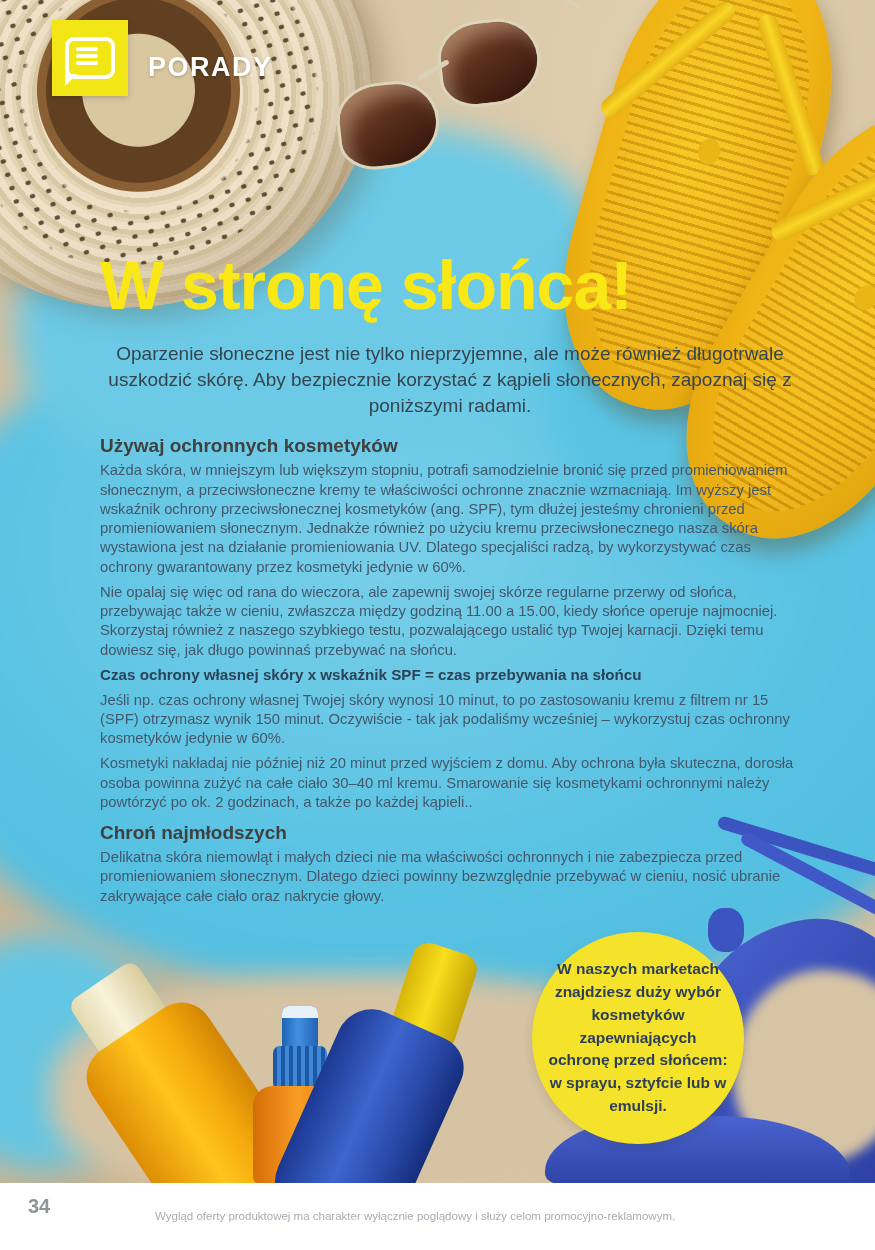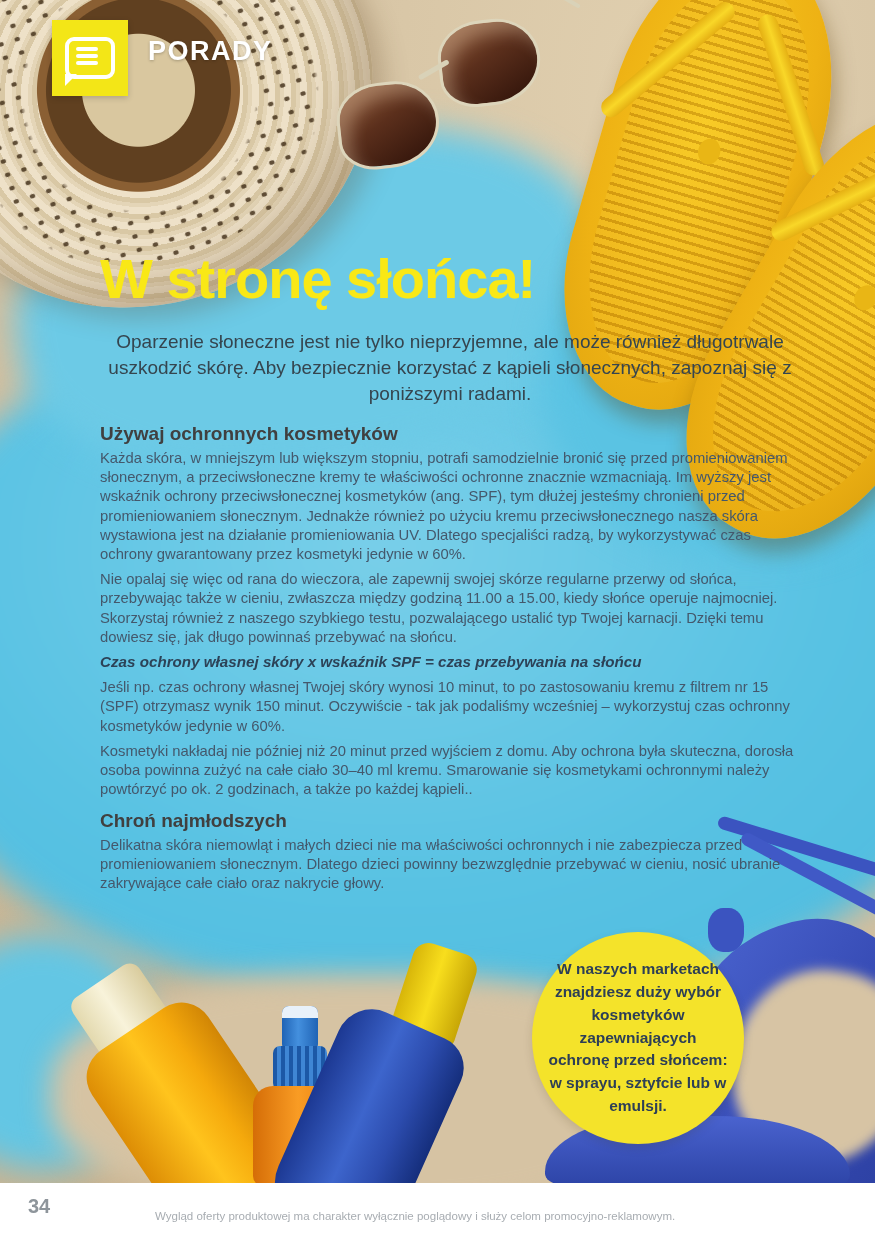--- a/index.html
+++ b/index.html
@@ -111,30 +111,30 @@
     border-radius:130px 150px 12px 16px / 62px 66px 10px 12px;}
 
   
   .badge{position:absolute; left:52px; top:20px; width:76px; height:76px; background:#f3e617;
     display:flex; align-items:center; justify-content:center; box-shadow:0 2px 6px rgba(0,0,0,.18);}
   .bubble{position:relative; width:42px; height:34px; border:4px solid #fff; border-radius:9px;}
   .bubble::after{content:""; position:absolute; left:-4px; bottom:-11px; width:12px; height:12px;
     background:#fff; clip-path:polygon(0 0, 100% 0, 0 100%);}
   .bubble i{position:absolute; left:7px; width:22px; height:3.5px; background:#fff; border-radius:2px;}
   .bubble i:nth-child(1){top:6px;} .bubble i:nth-child(2){top:13px;} .bubble i:nth-child(3){top:20px;}
-  .porady{position:absolute; left:148px; top:36px; font-size:27px; font-weight:bold; color:#fff;
+  .porady{position:absolute; left:148px; top:52px; font-size:27px; font-weight:bold; color:#fff;
     letter-spacing:1.5px; text-shadow:0 1px 3px rgba(0,0,0,.25);}
 
   
   .text-col{position:absolute; left:100px; top:250px; width:700px; z-index:4;}
-  .text-col h1{font-size:56px; line-height:1.05; color:#f9e816; margin:0 0 20px; letter-spacing:-1px; font-weight:bold;}
+  .text-col h1{font-size:68px; line-height:1.05; color:#f9e816; margin:0 0 20px; letter-spacing:-1px; font-weight:bold;}
   .intro{font-size:19px; line-height:1.37; color:#35454f; margin:0 0 16px;text-align:center;}
   .text-col h3{font-size:19px; color:#404040; margin:10px 0 4px; font-weight:bold;}
   .text-col p.body{font-size:14.8px; line-height:1.3; color:#44586c; margin:0 0 6px;}
-  .text-col p.formula{font-weight:bold; color:#2c4257; font-size:15.2px; margin:6px 0 8px;font-style:italic;}
+  .text-col p.formula{font-weight:bold; color:#2c4257; font-size:15.2px; margin:6px 0 8px;}
 
   
   .promo-circle{position:absolute; left:532px; top:932px; width:212px; height:212px; border-radius:50%;
     background:#f4e32a; z-index:5; display:flex; align-items:center; justify-content:center;
     text-align:center; box-shadow:0 4px 10px rgba(60,50,0,.15);}
   .promo-circle span{display:block; padding:0 16px; font-size:15.5px; font-weight:bold;
     line-height:1.48; color:#2d3f56;}
 
   
   .footer{position:absolute; left:0; top:1183px; width:875px; height:67px; background:#fff; z-index:10;}

